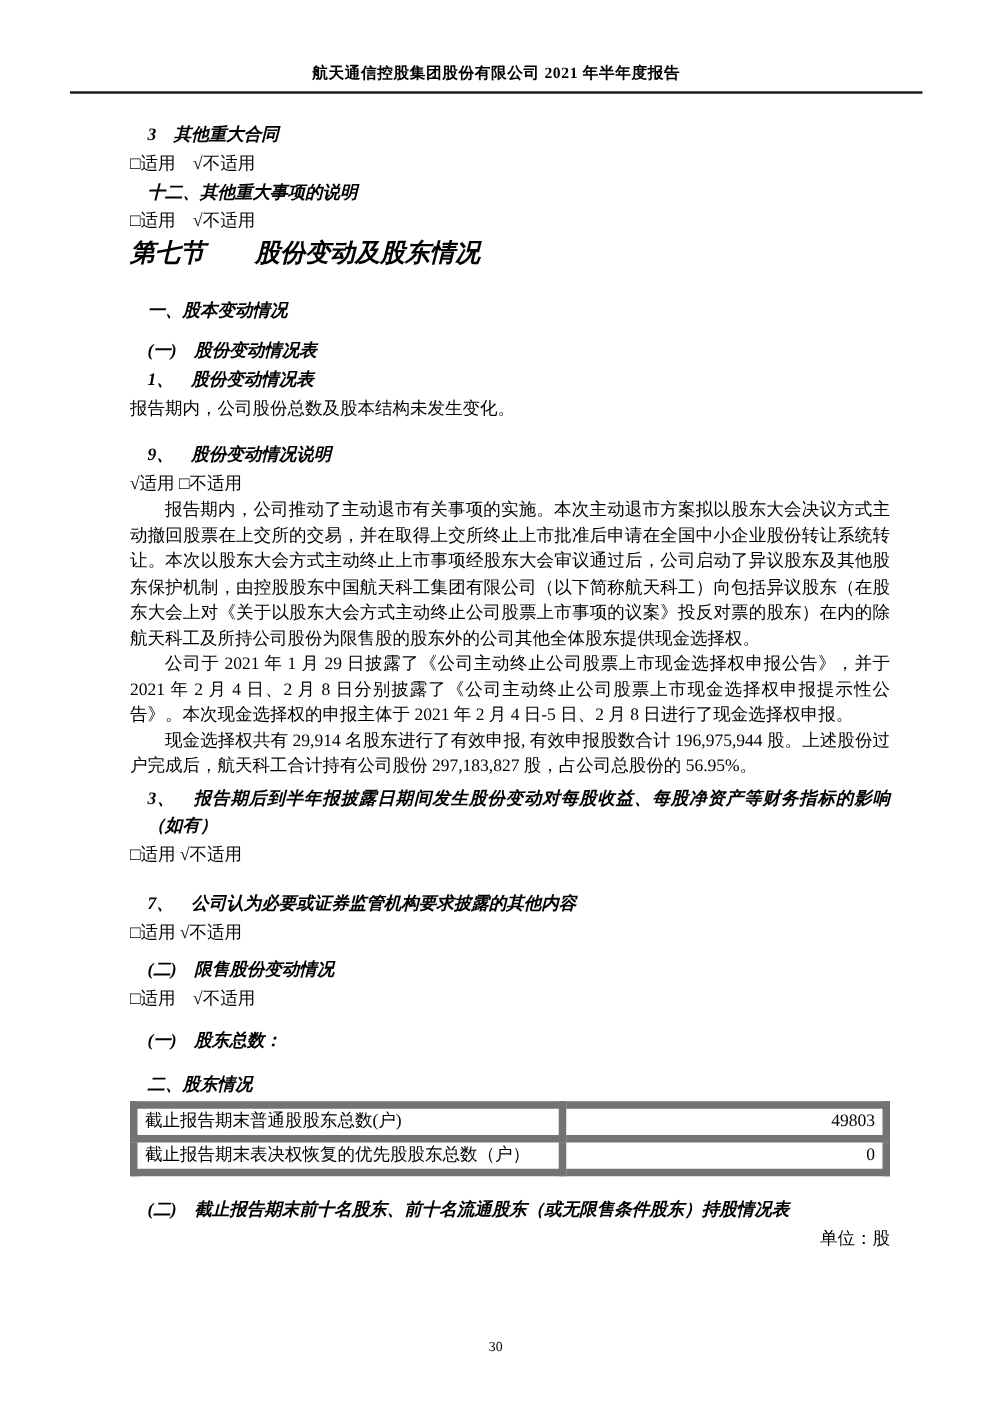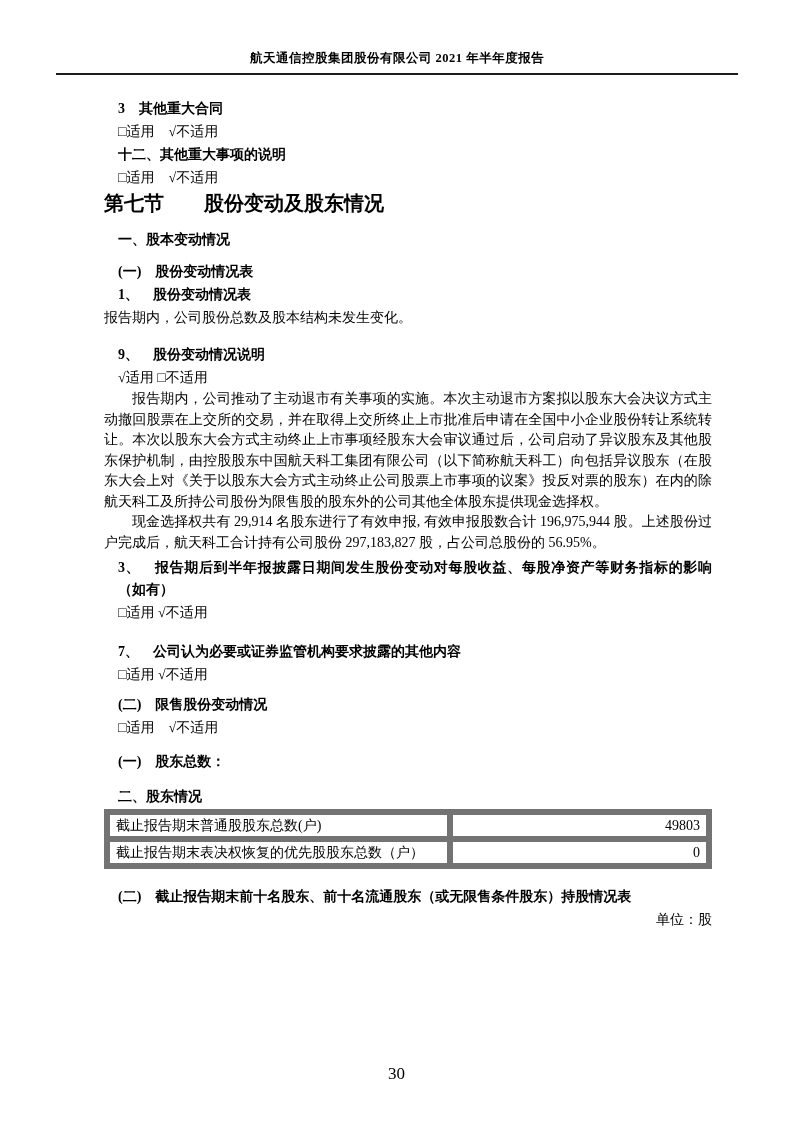--- a/index.html
+++ b/index.html
@@ -17,29 +17,29 @@
     text-align: center;
     font-size: 12.5px;
     font-weight: bold;
     padding-bottom: 6px;
     border-bottom: 2px solid #1c1c1c;
     letter-spacing: 0.5px;
   }
 
   .content { margin: 0 81px 0 104px; font-size: 14px; }
 
-  .h { font-weight: bold; margin-left: 14px; line-height: 23px; text-align: justify; }
-  .app { margin-left: 14px; line-height: 23px; }
+  .h { font-weight: bold; margin-left: 14px; line-height: 23px; text-align: justify; font-style: italic; }
+  .app { line-height: 23px; }
 
   .mt-contract { margin-top: 22px; }
   .chapter-title {
     text-align: left; font-weight: bold; font-size: 20px;
     line-height: 28px; margin-left: 0;
   }
-  .mt-h2-1 { margin-top: 11px; }
+  .mt-h2-1 { margin-top: 21px; }
   .mt-h3-1 { margin-top: 9px; }
   .body-line { line-height: 23px; }
   .mt-h4-2 { margin-top: 14px; }
   .para { line-height: 20.5px; text-align: justify; text-indent: 2em; }
   .mt-h4-3 { margin-top: 4px; line-height: 22px; }
   .mt-h4-4 { margin-top: 16px; }
   .mt-h3-2 { margin-top: 7px; }
   .mt-h2-2 { margin-top: 12px; }
   .mt-h3-3 { margin-top: 11px; }
 
@@ -53,21 +53,21 @@
     padding: 0 6px; height: 23px;
   }
   td.label-cell { width: 57%; text-align: left; }
   td.value-cell { width: 43%; text-align: right; }
 
   .mt-h3-4 { margin-top: 16px; }
   .unit-note { text-align: right; line-height: 23px; margin-top: 0; }
 
   .page-number {
     position: absolute; left: 0; bottom: 38px; width: 100%;
-    text-align: center; font-size: 17px;
+    text-align: center; font-size: 11px;
   }
 </style>
 </head>
 <body>
 
 <div class="header">
   <span data-bind="page.header">航天通信控股集团股份有限公司 2021 年半年度报告</span>
 </div>
 
 <div class="content">
@@ -84,20 +84,21 @@
 
   <div class="h mt-h3-1" data-bind="chapter.s1.s1_1.title">(一)　股份变动情况表</div>
 
   <div class="h" data-bind="chapter.s1.s1_1.item1.title">1、　股份变动情况表</div>
   <div class="body-line" data-bind="chapter.s1.s1_1.item1.body">报告期内，公司股份总数及股本结构未发生变化。</div>
 
   <div class="h mt-h4-2" data-bind="chapter.s1.s1_1.item2.title">9、　股份变动情况说明</div>
   <div class="app" data-bind="chapter.s1.s1_1.item2.applicability">√适用 □不适用</div>
 
   <div class="para" data-bind="chapter.s1.s1_1.item2.para1">报告期内，公司推动了主动退市有关事项的实施。本次主动退市方案拟以股东大会决议方式主动撤回股票在上交所的交易，并在取得上交所终止上市批准后申请在全国中小企业股份转让系统转让。本次以股东大会方式主动终止上市事项经股东大会审议通过后，公司启动了异议股东及其他股东保护机制，由控股股东中国航天科工集团有限公司（以下简称航天科工）向包括异议股东（在股东大会上对《关于以股东大会方式主动终止公司股票上市事项的议案》投反对票的股东）在内的除航天科工及所持公司股份为限售股的股东外的公司其他全体股东提供现金选择权。</div>
+  <div class="para" data-bind="chapter.s1.s1_1.item2.para2">公司于 2021 年 1 月 29 日披露了《公司主动终止公司股票上市现金选择权申报公告》，并于 2021 年 2 月 4 日、2 月 8 日分别披露了《公司主动终止公司股票上市现金选择权申报提示性公告》。本次现金选择权的申报主体于 2021 年 2 月 4 日-5 日、2 月 8 日进行了现金选择权申报。</div>
   <div class="para" data-bind="chapter.s1.s1_1.item2.para3">现金选择权共有 29,914 名股东进行了有效申报, 有效申报股数合计 196,975,944 股。上述股份过户完成后，航天科工合计持有公司股份 297,183,827 股，占公司总股份的 56.95%。</div>
 
   <div class="h mt-h4-3" data-bind="chapter.s1.s1_1.item3.title">3、　报告期后到半年报披露日期间发生股份变动对每股收益、每股净资产等财务指标的影响（如有）</div>
   <div class="app" data-bind="chapter.s1.s1_1.item3.applicability">□适用 √不适用</div>
 
   <div class="h mt-h4-4" data-bind="chapter.s1.s1_1.item4.title">7、　公司认为必要或证券监管机构要求披露的其他内容</div>
   <div class="app" data-bind="chapter.s1.s1_1.item4.applicability">□适用 √不适用</div>
 
   <div class="h mt-h3-2" data-bind="chapter.s1.s1_2.title">(二)　限售股份变动情况</div>
   <div class="app" data-bind="chapter.s1.s1_2.applicability">□适用　√不适用</div>

